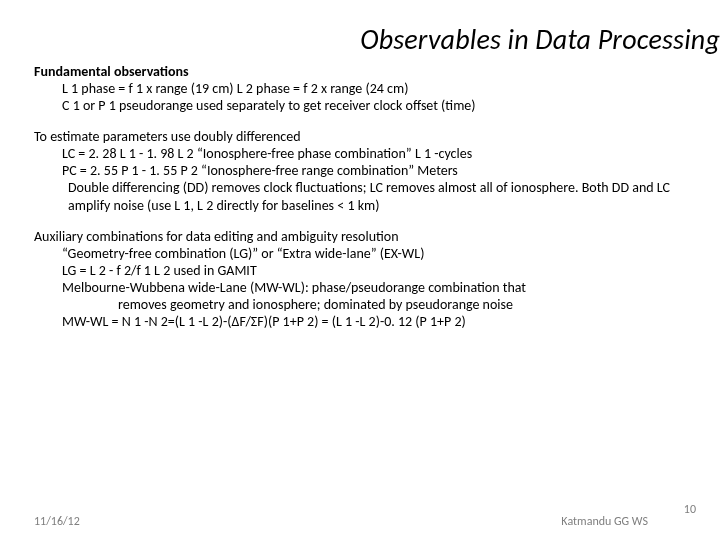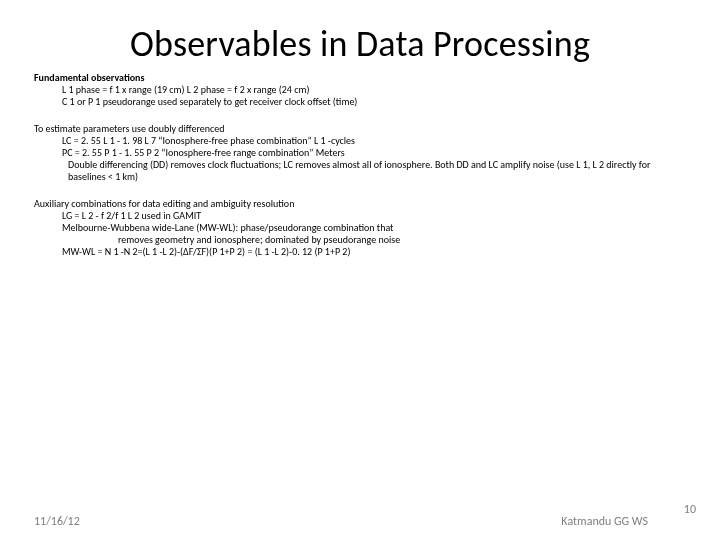--- a/index.html
+++ b/index.html
@@ -12,30 +12,31 @@
     color: #000;
     overflow: hidden;
   }
   .slide {
     position: relative;
     width: 720px;
     height: 540px;
     box-sizing: border-box;
   }
   .title {
-    font-size: 36px;
+    font-size: 28px;
     font-weight: 400;
-    text-align: center;
+    text-align: right;
     padding-top: 22px;
     padding-bottom: 6px;
     letter-spacing: 0.2px;
+    font-style: italic;
   }
   .body {
     padding: 0 34px;
-    font-size: 10px;
+    font-size: 14px;
     line-height: 1.22;
   }
   .section-head {
     font-weight: 700;
     margin-top: 2px;
   }
   .indent1 {
     padding-left: 28px;
   }
   .indent2 {
@@ -84,27 +85,28 @@
   <div class="body">
 
     <div class="block">
       <div class="para section-head">Fundamental observations</div>
       <div class="para indent1">L 1 phase = f 1 x range    (19 cm)     L 2 phase = f 2 x range  (24 cm)</div>
       <div class="para indent1">C 1 or P 1 pseudorange used separately to get receiver clock offset (time)</div>
     </div>
 
     <div class="block">
       <div class="para">To estimate parameters use doubly differenced</div>
-      <div class="para indent1">LC = 2. 55 L 1 - 1. 98 L 7     “Ionosphere-free phase combination”  L 1 -cycles</div>
+      <div class="para indent1">LC = 2. 28 L 1 - 1. 98 L 2     “Ionosphere-free phase combination”  L 1 -cycles</div>
       <div class="para indent1">PC = 2. 55 P 1 - 1. 55 P 2     “Ionosphere-free range combination”   Meters</div>
       <div class="para indent1" style="text-indent:-0px; padding-left:34px;"> Double differencing (DD) removes clock fluctuations; LC removes almost all of ionosphere.  Both DD and LC amplify noise (use L 1, L 2 directly for baselines &lt; 1 km)</div>
     </div>
 
     <div class="block">
       <div class="para">Auxiliary combinations for data editing and ambiguity resolution</div>
+      <div class="para indent1">“Geometry-free combination (LG)”  or “Extra wide-lane” (EX-WL)</div>
       <div class="para indent1">LG = L 2  - f 2/f 1 L 2    used in GAMIT</div>
       <div class="para indent1" style="padding-left:28px;">
       </div>
       <div class="para indent1" style="padding-left:28px;">
         <span>Melbourne-Wubbena wide-Lane (MW-WL):  phase/pseudorange combination that</span>
         <div class="indent2" style="padding-left:56px;">removes geometry and ionosphere; dominated by pseudorange noise</div>
       </div>
       <div class="para indent1">MW-WL = N 1 -N 2=(L 1 -L 2)-(ΔF/ΣF)(P 1+P 2) = (L 1 -L 2)-0. 12 (P 1+P 2)</div>
     </div>
 

